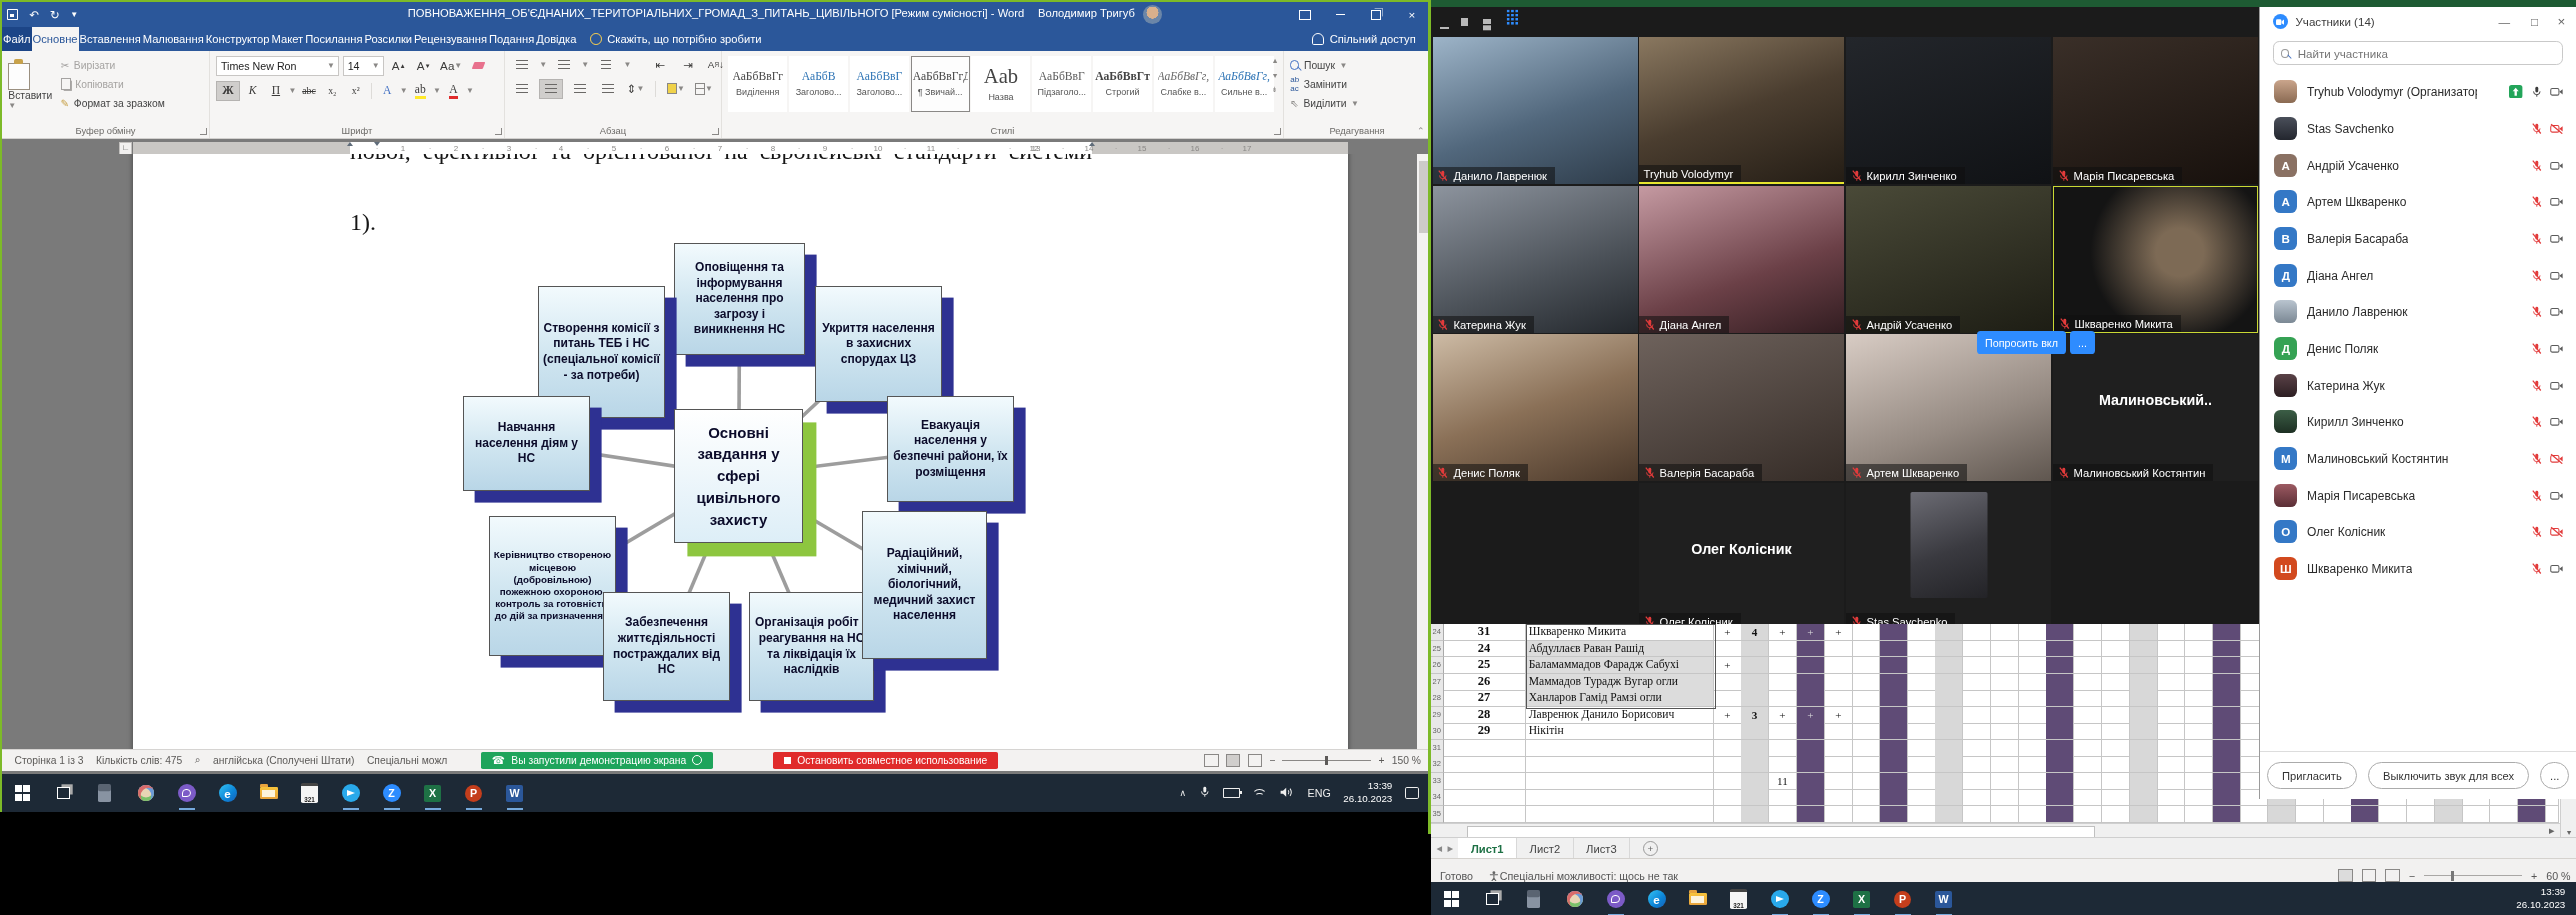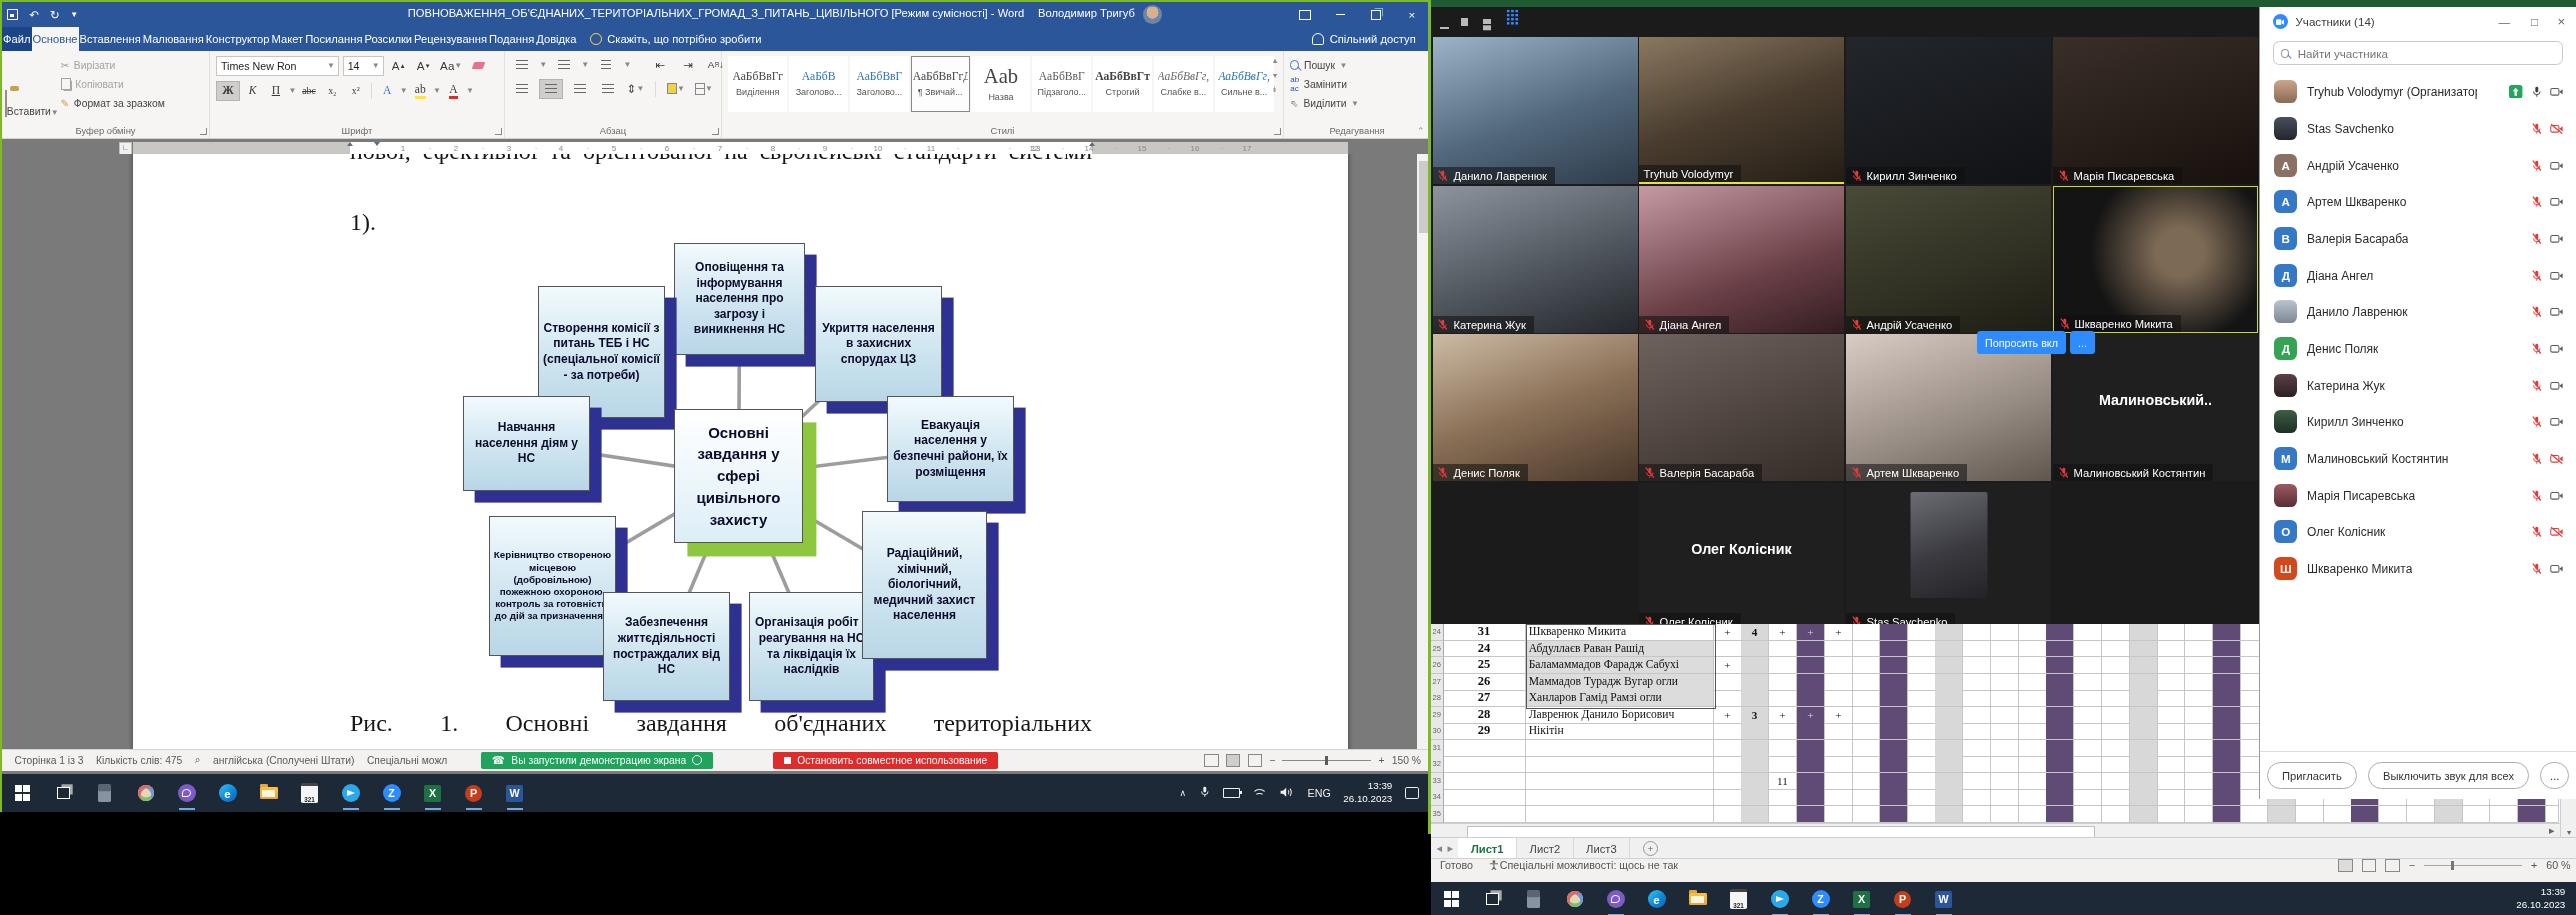--- a/index.html
+++ b/index.html
@@ -28,21 +28,21 @@
   .wtab{padding:0 1px;display:flex;align-items:center;cursor:default;white-space:nowrap;}
   .wtab.file{background:#1c4587;}
   .wtab.active{background:#f6f5f4;color:#2b579a;}
   .bulb{width:9.8px;height:9.8px;border-radius:50%;border:1.3px solid #ffd34d;position:relative;}
   .personplus{width:10.7px;height:10.7px;border:1.3px solid #fff;border-radius:50% 50% 1.8px 1.8px;}
   
   #wd-ribbon{position:absolute;left:0;top:49px;width:1428px;height:87px;background:#f6f5f4;border-bottom:0.9px solid #d2d0ce;display:flex;font-size:10.3px;color:#444;}
   .rgroup{position:relative;border-right:0.9px solid #e3e1de;padding:4.5px 6.3px 16px 6.3px;box-sizing:border-box;flex:0 0 auto;}
   .glabel{position:absolute;bottom:1.8px;left:0;right:0;text-align:center;font-size:9.4px;color:#6d6b68;}
   .launcher{position:absolute;right:1.8px;bottom:2.7px;width:6.3px;height:6.3px;border-right:1.3px solid #8a8886;border-bottom:1.3px solid #8a8886;}
-  .bigbtn{display:flex;flex-direction:row;align-items:flex-end;justify-content:center;width:47px;height:61px;margin-right:5.4px;}
+  .bigbtn{display:flex;flex-direction:column;align-items:flex-start;justify-content:center;width:47px;height:61px;margin-right:5.4px;}
   .clipicon{width:19.7px;height:25px;background:#fdfdfd;border:0.9px solid #9a8f7f;position:relative;}
   .clipicon::before{content:"";position:absolute;left:4.5px;top:-4.5px;width:9px;height:5.4px;background:#c8a24a;border-radius:1.8px;}
   .smallrow{display:flex;align-items:center;gap:4.5px;height:19px;white-space:nowrap;}
   .gray{color:#a5a3a1;}
   .combo{background:#fff;border:0.9px solid #c8c6c4;height:18px;display:flex;align-items:center;padding:0 3.6px;gap:3.6px;font-size:10.7px;color:#222;}
   .dd{color:#8a8886;font-size:8px;}
   .iconbtn{display:flex;align-items:center;justify-content:center;min-width:18px;height:18px;padding:0 1.8px;font-size:11.6px;color:#3b3a39;}
   .iconbtn.activei{background:#d0cecc;border:0.9px solid #b5b3b1;}
   .serifb{font-family:"Liberation Serif",serif;}
   .vr{width:0.9px;height:16px;background:#dddbd8;margin:0 2.7px;}
@@ -113,21 +113,21 @@
   .xcell{position:absolute;box-sizing:border-box;border-right:0.9px solid #c6c6c6;border-bottom:0.9px solid #c6c6c6;font-family:"Liberation Serif",serif;font-size:11.2px;color:#111;display:flex;align-items:center;justify-content:center;overflow:hidden;}
   .xname{justify-content:flex-start;padding-left:2.7px;font-size:11.6px;white-space:nowrap;}
   .xrowhead{background:#e8e8e8;font-family:"Liberation Sans",sans-serif;font-size:7.6px;color:#666;border-right:0.9px solid #aaa;}
   #xl-nameblock{position:absolute;border:1.8px solid #555;pointer-events:none;}
   #xl-hscroll{position:absolute;left:0;top:199px;width:1129px;height:14.3px;background:#f0f0f0;border-top:0.9px solid #cfcfcf;}
   #xl-hthumb{position:absolute;left:36px;top:1.8px;width:626px;height:9.8px;background:#fff;border:0.9px solid #c0c0c0;}
   #xl-vscroll{position:absolute;left:1129px;top:0;width:16px;height:213px;background:#f0f0f0;border-left:0.9px solid #cfcfcf;}
   #xl-sheetbar{position:absolute;left:0;top:213px;width:1145px;height:21.5px;background:#f0f0f0;border-top:0.9px solid #cfcfcf;display:flex;align-items:center;font-size:11.2px;color:#444;}
   .sheettab{padding:0 12.5px;height:100%;display:flex;align-items:center;border-right:0.9px solid #d8d8d8;}
   .sheettab.activesheet{background:#fff;color:#1e7145;font-weight:bold;box-shadow:inset 0 -1.8px 0 #1e7145;}
-  #xl-status{position:absolute;left:0;top:234px;width:1145px;height:23px;background:#f2f1f0;border-top:0.9px solid #d5d2ce;display:flex;align-items:flex-start;font-size:10.7px;color:#555;}
+  #xl-status{position:absolute;left:0;top:234px;width:1145px;height:23px;background:#f2f1f0;border-top:0.9px solid #d5d2ce;display:flex;align-items:flex-end;font-size:10.7px;color:#555;}
   
   #zm-panel{position:absolute;left:828px;top:7.2px;width:317px;height:792px;background:#fff;border-left:0.9px solid #9a9a9a;box-sizing:border-box;font-size:11.6px;color:#333;}
   #zp-header{position:absolute;left:0;top:0;width:100%;height:29px;display:flex;align-items:center;}
   .zlogo{width:15px;height:15px;border-radius:50%;background:#2d8cff;margin-left:12.5px;display:flex;align-items:center;justify-content:center;}
   #zp-search{position:absolute;left:12.5px;top:34px;width:290px;height:24px;border:0.9px solid #c9c9c9;border-radius:6.3px;display:flex;align-items:center;gap:6.3px;padding:0 7.2px;box-sizing:border-box;}
   #zp-search input{border:none;outline:none;width:100%;font-size:11.6px;color:#333;font-family:"Liberation Sans",sans-serif;background:transparent;}
   .prow{position:absolute;left:0;width:100%;height:37px;display:flex;align-items:center;}
   .pavatar{width:23px;height:23px;border-radius:6.3px;margin-left:14.3px;flex:0 0 auto;display:flex;align-items:center;justify-content:center;color:#fff;font-size:11.6px;font-weight:bold;}
   .pname{margin-left:9.8px;white-space:nowrap;overflow:hidden;max-width:170px;color:#2b2b2b;font-size:12px;}
   .picons{position:absolute;right:12.5px;display:flex;align-items:center;gap:8px;}
@@ -432,21 +432,20 @@
             <div class="dbox" style="left: 405px; top: 186px; width: 127px; height: 132px;">Створення комісії з питань ТЕБ і НС (спеціальної комісії - за потреби)</div>
             <div class="dbox" style="left: 682px; top: 186px; width: 127px; height: 116px;">Укриття населення в захисних спорудах ЦЗ</div>
             <div class="dbox" style="left: 330px; top: 296px; width: 127px; height: 95px;">Навчання населення діям у НС</div>
             <div class="dbox" style="left: 754px; top: 296px; width: 127px; height: 106px;">Евакуація населення у безпечні райони, їх розміщення</div>
             <div class="dbox small" style="left: 356px; top: 416px; width: 127px; height: 140px;">Керівництво створеною місцевою (добровільною) пожежною охороною, контроль за готовністю до дій за призначенням</div>
             <div class="dbox" style="left: 470px; top: 492px; width: 127px; height: 109px;">Забезпечення життєдіяльності постраждалих від НС</div>
             <div class="dbox" style="left: 616px; top: 492px; width: 125px; height: 109px;">Організація робіт з реагування на НС та ліквідація їх наслідків</div>
             <div class="dbox" style="left: 729px; top: 411px; width: 125px; height: 148px;">Радіаційний, хімічний, біологічний, медичний захист населення</div>
             <div class="dbox center" style="left: 541px; top: 309px; width: 129px; height: 134px;">Основні завдання у сфері цивільного захисту</div>
           </div>
-        <div class="docline just" style="top:610px;">Рис. 1. Основні завдання об'єднаних територіальних</div>
       </div>
     </div>
     <div id="wd-scroll">
         <div id="wd-thumb"></div>
       </div>
 
     <div id="wd-status">
       <span class="sitem">Сторінка 1 із 3</span>
       <span class="sitem">Кількість слів: 475</span>
       <span class="sitem" style="font-family:'Liberation Serif',serif;">⌕</span>

